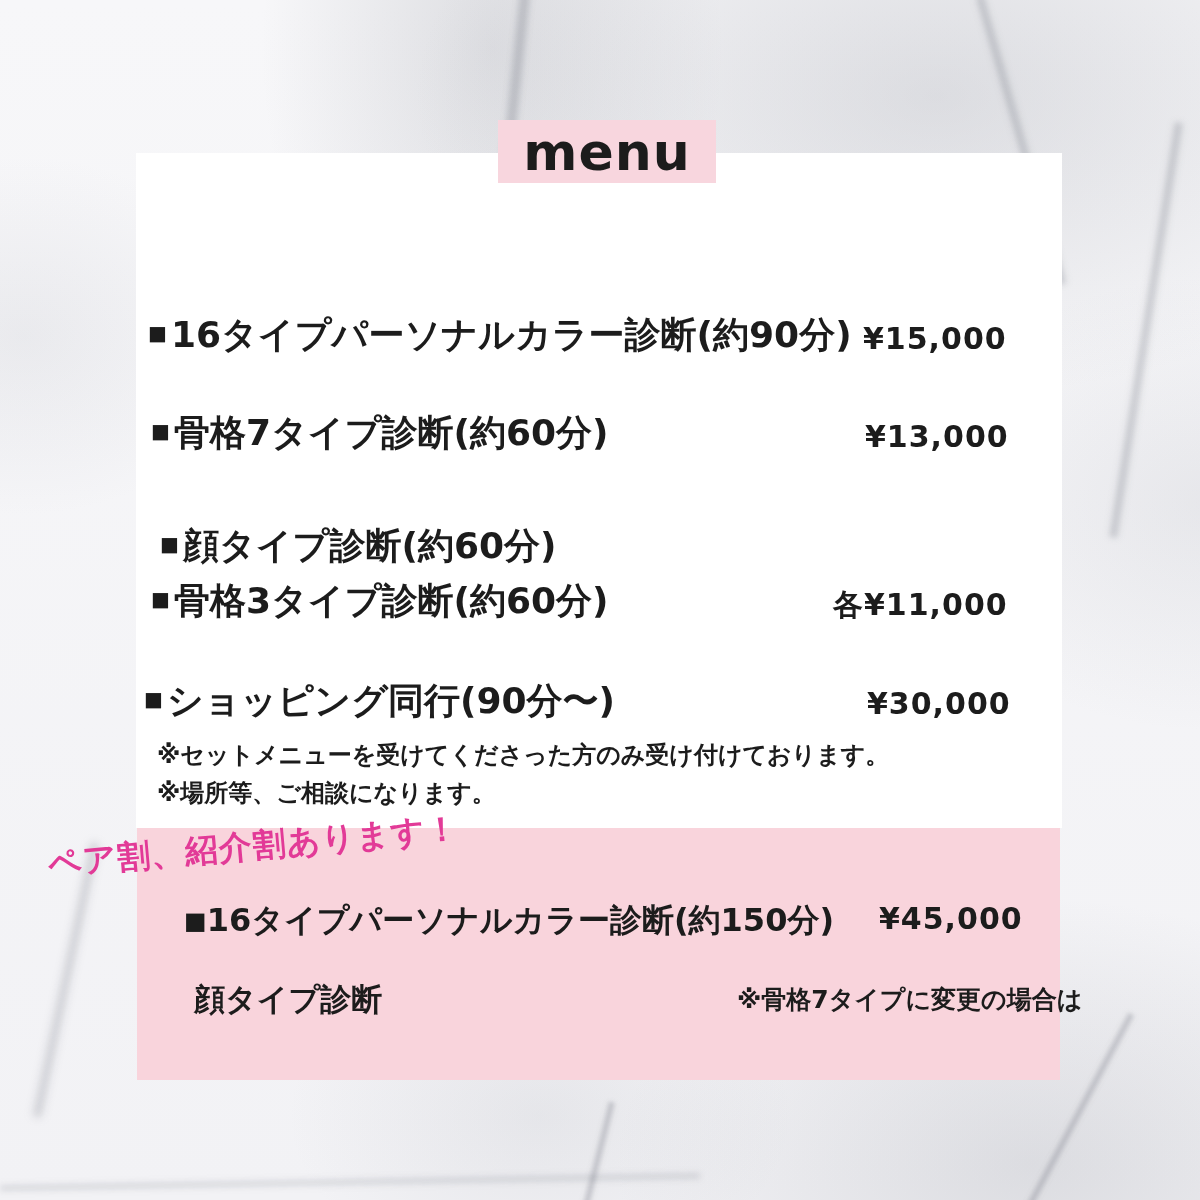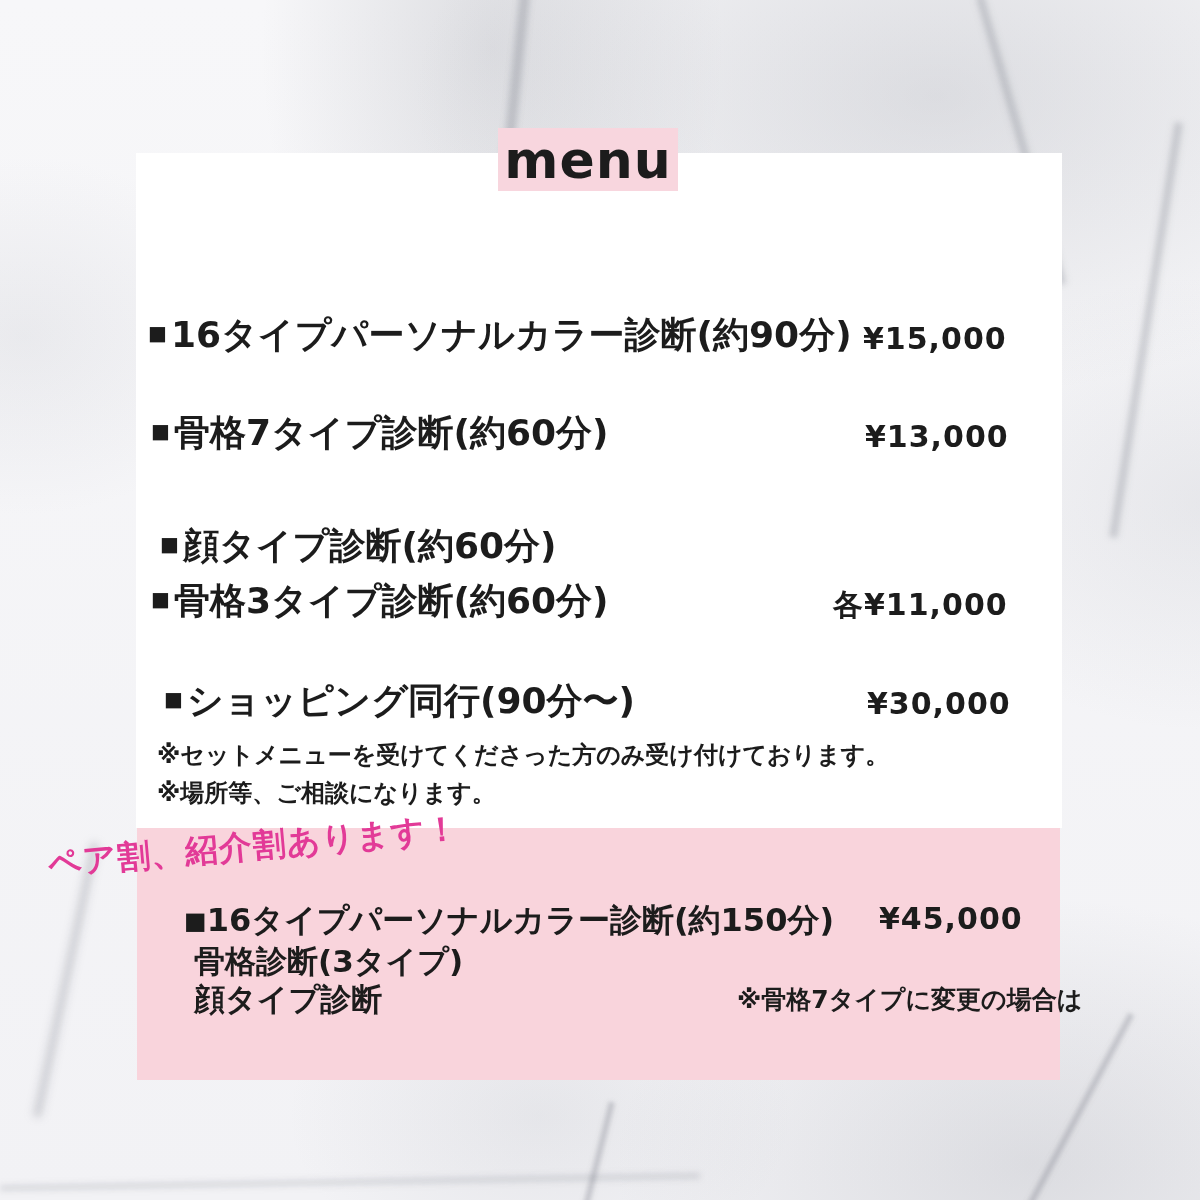--- a/index.html
+++ b/index.html
@@ -10,22 +10,22 @@
       radial-gradient(420px 640px at 41% 4%, rgba(130,133,143,0.22), rgba(130,133,143,0) 55%),
       radial-gradient(520px 380px at 101% 42%, rgba(155,158,168,0.16), rgba(155,158,168,0) 60%),
       radial-gradient(720px 460px at 86% 97%, rgba(140,143,153,0.22), rgba(140,143,153,0) 58%),
       radial-gradient(380px 300px at 2% 28%, rgba(160,163,173,0.14), rgba(160,163,173,0) 60%),
       radial-gradient(420px 280px at 45% 93%, rgba(150,153,163,0.14), rgba(150,153,163,0) 60%),
       linear-gradient(180deg,#f7f7f9,#f2f2f5);}
   .vein{position:absolute;filter:blur(3px);}
   .vein.v{background:linear-gradient(to right, rgba(110,113,125,0), rgba(110,113,125,0.40), rgba(110,113,125,0));}
   .vein.h{background:linear-gradient(to bottom, rgba(110,113,125,0), rgba(110,113,125,0.30), rgba(110,113,125,0));}
   .card{position:absolute;left:136px;top:153px;width:926px;height:675px;background:#ffffff;}
-  .title-box{position:absolute;left:498px;top:120px;width:180px;height:63px;
-    display:flex;align-items:center;justify-content:center;margin-top:8px;}
+  .title-box{position:absolute;left:498px;top:120px;width:218px;height:63px;
+    display:flex;align-items:center;justify-content:center;}
   .title-box span{font-size:52px;font-weight:800;letter-spacing:1px;line-height:1;}
   .item{position:absolute;white-space:nowrap;font-weight:800;font-size:36px;line-height:1.1;}
   .item .bullet{font-size:20px;vertical-align:7px;margin-right:4px;}
   .price{position:absolute;white-space:nowrap;font-weight:600;font-size:30px;letter-spacing:1px;line-height:1.1;}
   .note{position:absolute;white-space:nowrap;font-weight:700;font-size:24px;line-height:1.2;}
   .pink-section{position:absolute;left:137px;top:828px;width:923px;height:252px;}
   .promo-heading{position:absolute;white-space:nowrap;font-weight:700;font-size:26px;}
   .promo-item{position:absolute;white-space:nowrap;font-weight:800;font-size:32px;}
   .promo-item .bullet{font-size:24px;vertical-align:2px;}
   .promo-sub{position:absolute;white-space:nowrap;font-weight:800;font-size:31px;}
@@ -64,36 +64,35 @@
 
   <div class="item" style="left:160px;top:526px;">
     <span class="bullet">■</span><span>顔タイプ診断(約60分)</span>
   </div>
 
   <div class="item" style="left:151px;top:581px;">
     <span class="bullet">■</span><span>骨格3タイプ診断(約60分)</span>
   </div>
   <div class="price" style="left:833px;top:588px;">各¥11,000</div>
 
-  <div class="item" style="left:164px;top:681px;">
+  <div class="item" style="left:144px;top:681px;">
     <span class="bullet">■</span><span>ショッピング同行(90分〜)</span>
   </div>
   <div class="price" style="left:867px;top:687px;">¥30,000</div>
 
   <div class="note" style="left:157px;top:779px;">※場所等、ご相談になります。</div>
   <div class="note" style="left:157px;top:741px;">※セットメニューを受けてくださった方のみ受け付けております。</div>
 
   <div class="pink-section" style="background:#f9d4dc;"></div>
 
 
   <div class="promo-item" style="left:184px;top:899px;">
     <span class="bullet">■</span><span>16タイプパーソナルカラー診断(約150分)</span>
   </div>
   <div class="price" style="left:879px;top:902px;">¥45,000</div>
 
-  <div class="promo-sub" style="left:194px;top:941px;">骨格診断(3タイプ)</div>
   <div class="promo-sub" style="left:194px;top:979px;">顔タイプ診断</div>
 
   <div class="promo-note" style="left:737px;top:983px;">※骨格7タイプに変更の場合は</div>
 
   <div class="banner" style="color:#e23a97;">ペア割、紹介割あります！</div>
 
 </div>
 
 </body></html>

